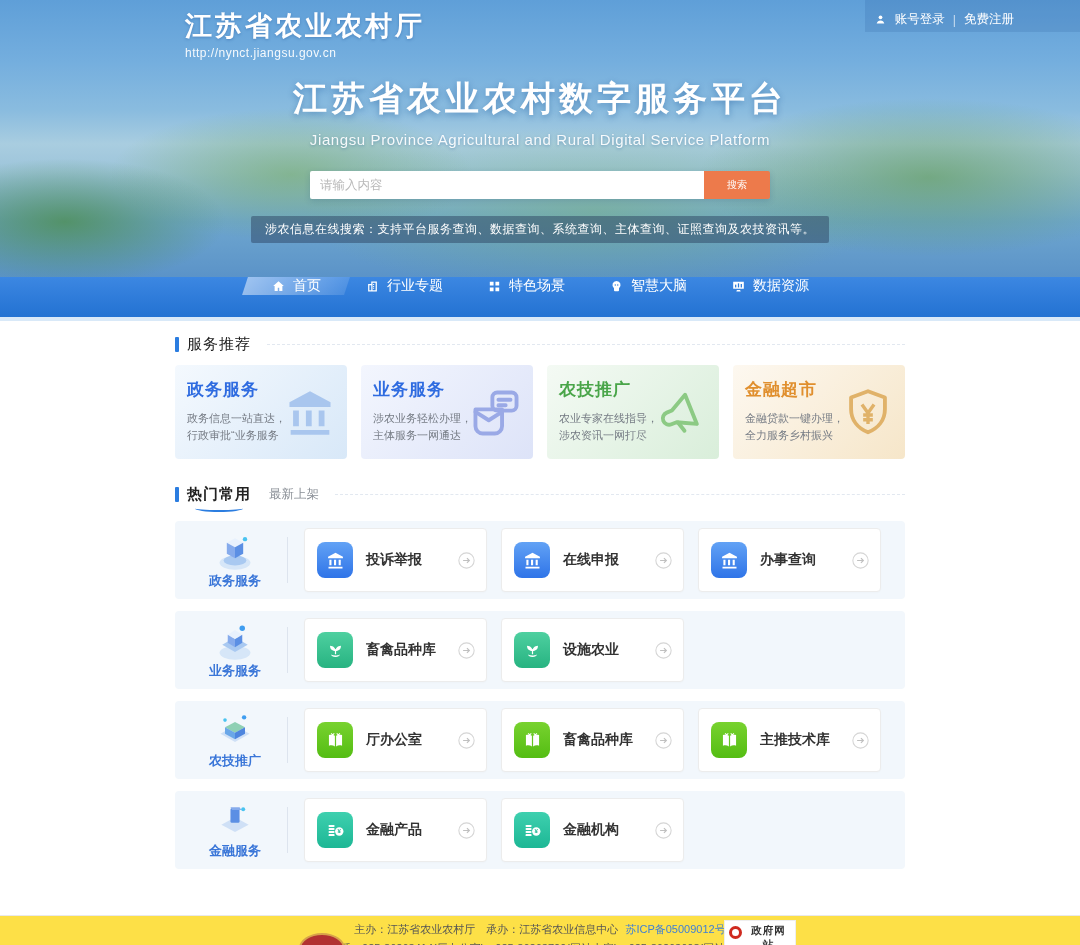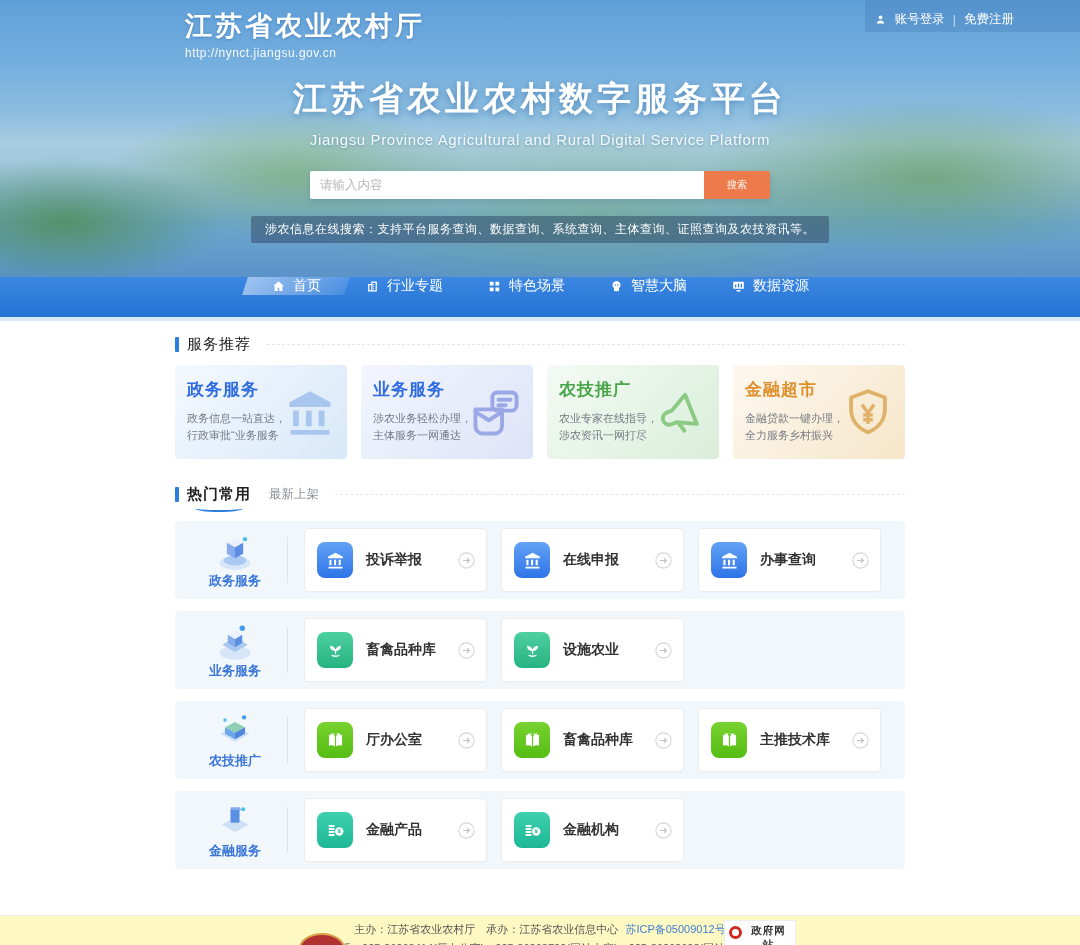--- a/index.html
+++ b/index.html
@@ -102,21 +102,21 @@
     display:flex; align-items:center; justify-content:center; }
   .item-icon svg { width:21px; height:21px; }
   .ic-blue { background:linear-gradient(180deg,#62a2f5,#2f74e8); }
   .ic-green { background:linear-gradient(180deg,#4ed0a0,#27b381); }
   .ic-lime { background:linear-gradient(180deg,#78d22f,#54bd13); }
   .ic-teal { background:linear-gradient(180deg,#3ed0af,#1db795); }
   .item-label { flex:1; margin-left:13px; font-size:14px; font-weight:bold; color:#333; }
   .arrow-ic { width:17px; height:17px; flex:none; }
 
   
-  footer { position:relative; height:30px; background:#fef9c3; border-top:1px solid #e9e9e9;
+  footer { position:relative; height:30px; background:#fde047; border-top:1px solid #e9e9e9;
     overflow:hidden; text-align:center; color:#555; font-size:11px; }
   .f-line1 { padding-top:6px; }
   .f-line1 .icp { color:#3f7fd6; cursor:pointer; margin-left:4px; }
   .f-line2 { margin-top:4px; }
   .emblem { position:absolute; left:299px; bottom:-10px; width:46px; height:22px;
     background:#b23131; border:2px solid #d8a24a; border-radius:50% 50% 6px 6px / 70% 70% 6px 6px; }
   .gov-badge { position:absolute; left:724px; top:4px; width:72px; height:34px;
     background:#fff; border:1px solid #eee; display:flex; align-items:flex-start;
     gap:4px; padding:3px 4px; cursor:pointer; }
   .gov-ring { width:13px; height:13px; border:3px solid #cf2a1f; border-radius:50%; margin-top:2px; }

